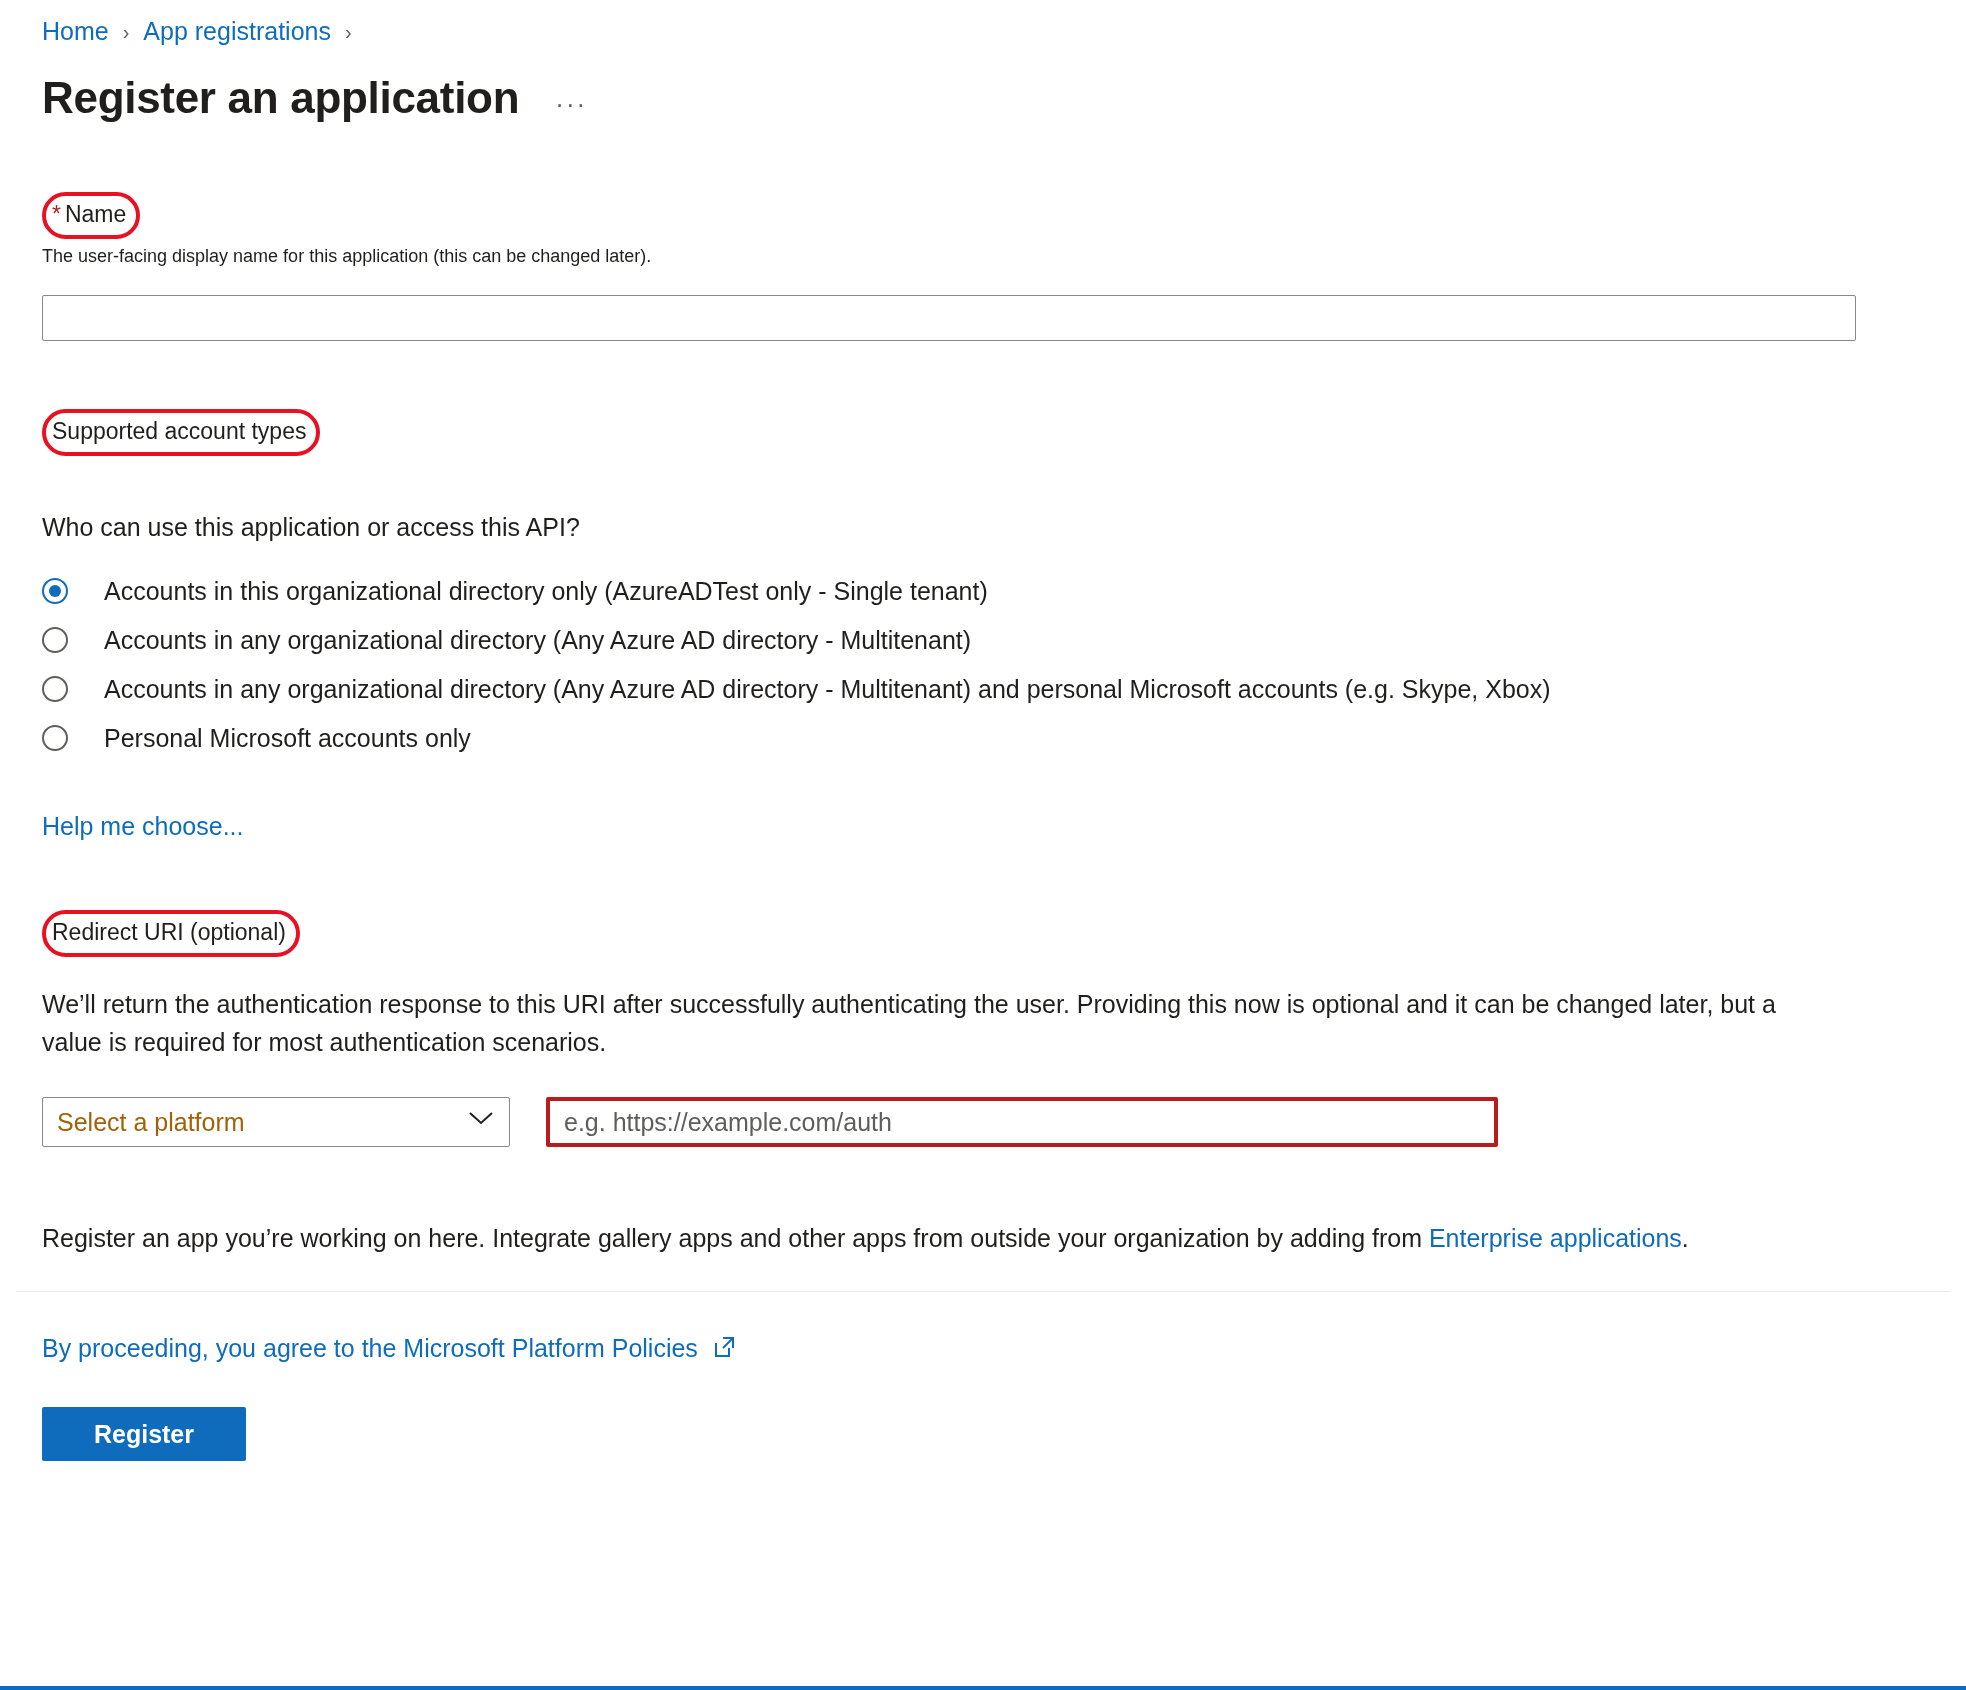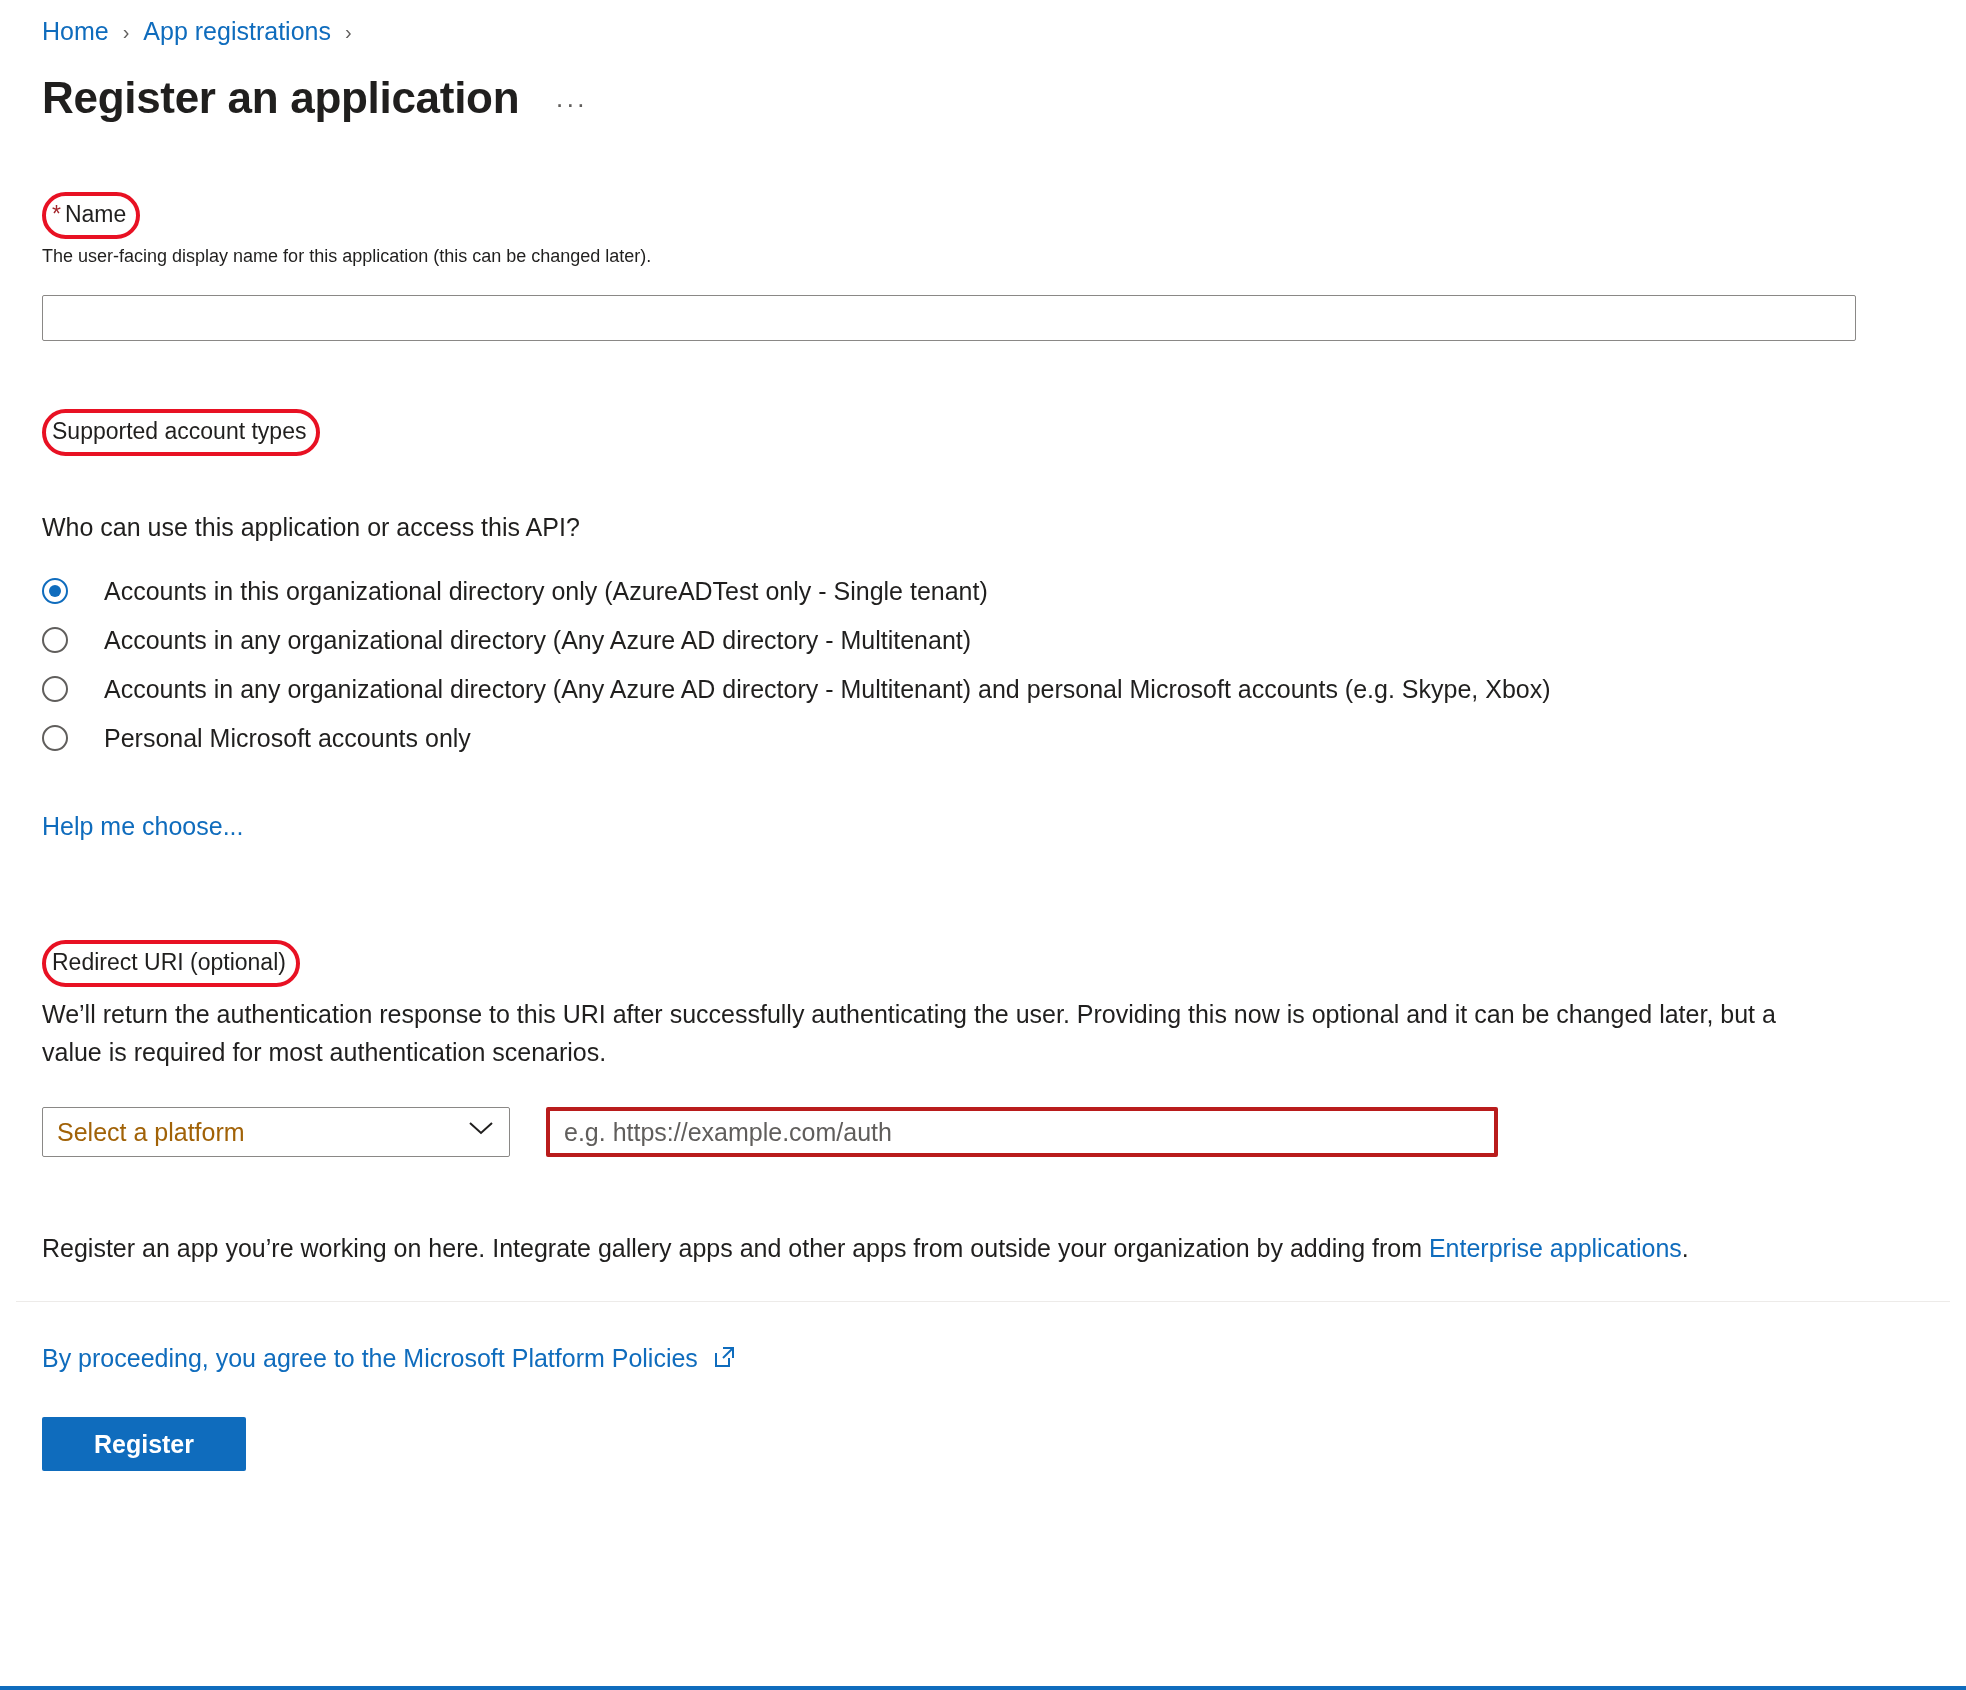--- a/index.html
+++ b/index.html
@@ -166,26 +166,26 @@
   .link {
     color: #0f6cbd;
     font-size: 25px;
     line-height: 32px;
     text-decoration: none;
     cursor: pointer;
   }
   .help-link { display: inline-block; margin-top: 48px; }
 
   
-  .redirect-label-wrap { margin-top: 98px; }
+  .redirect-label-wrap { margin-top: 68px; }
   .paragraph {
     font-size: 25px;
     line-height: 38px;
     color: #201f1e;
-    margin-top: 8px;
+    margin-top: 28px;
     max-width: 1790px;
   }
   .redirect-row {
     display: flex;
     align-items: center;
     gap: 36px;
     margin-top: 36px;
   }
   .select-wrap {
     position: relative;

